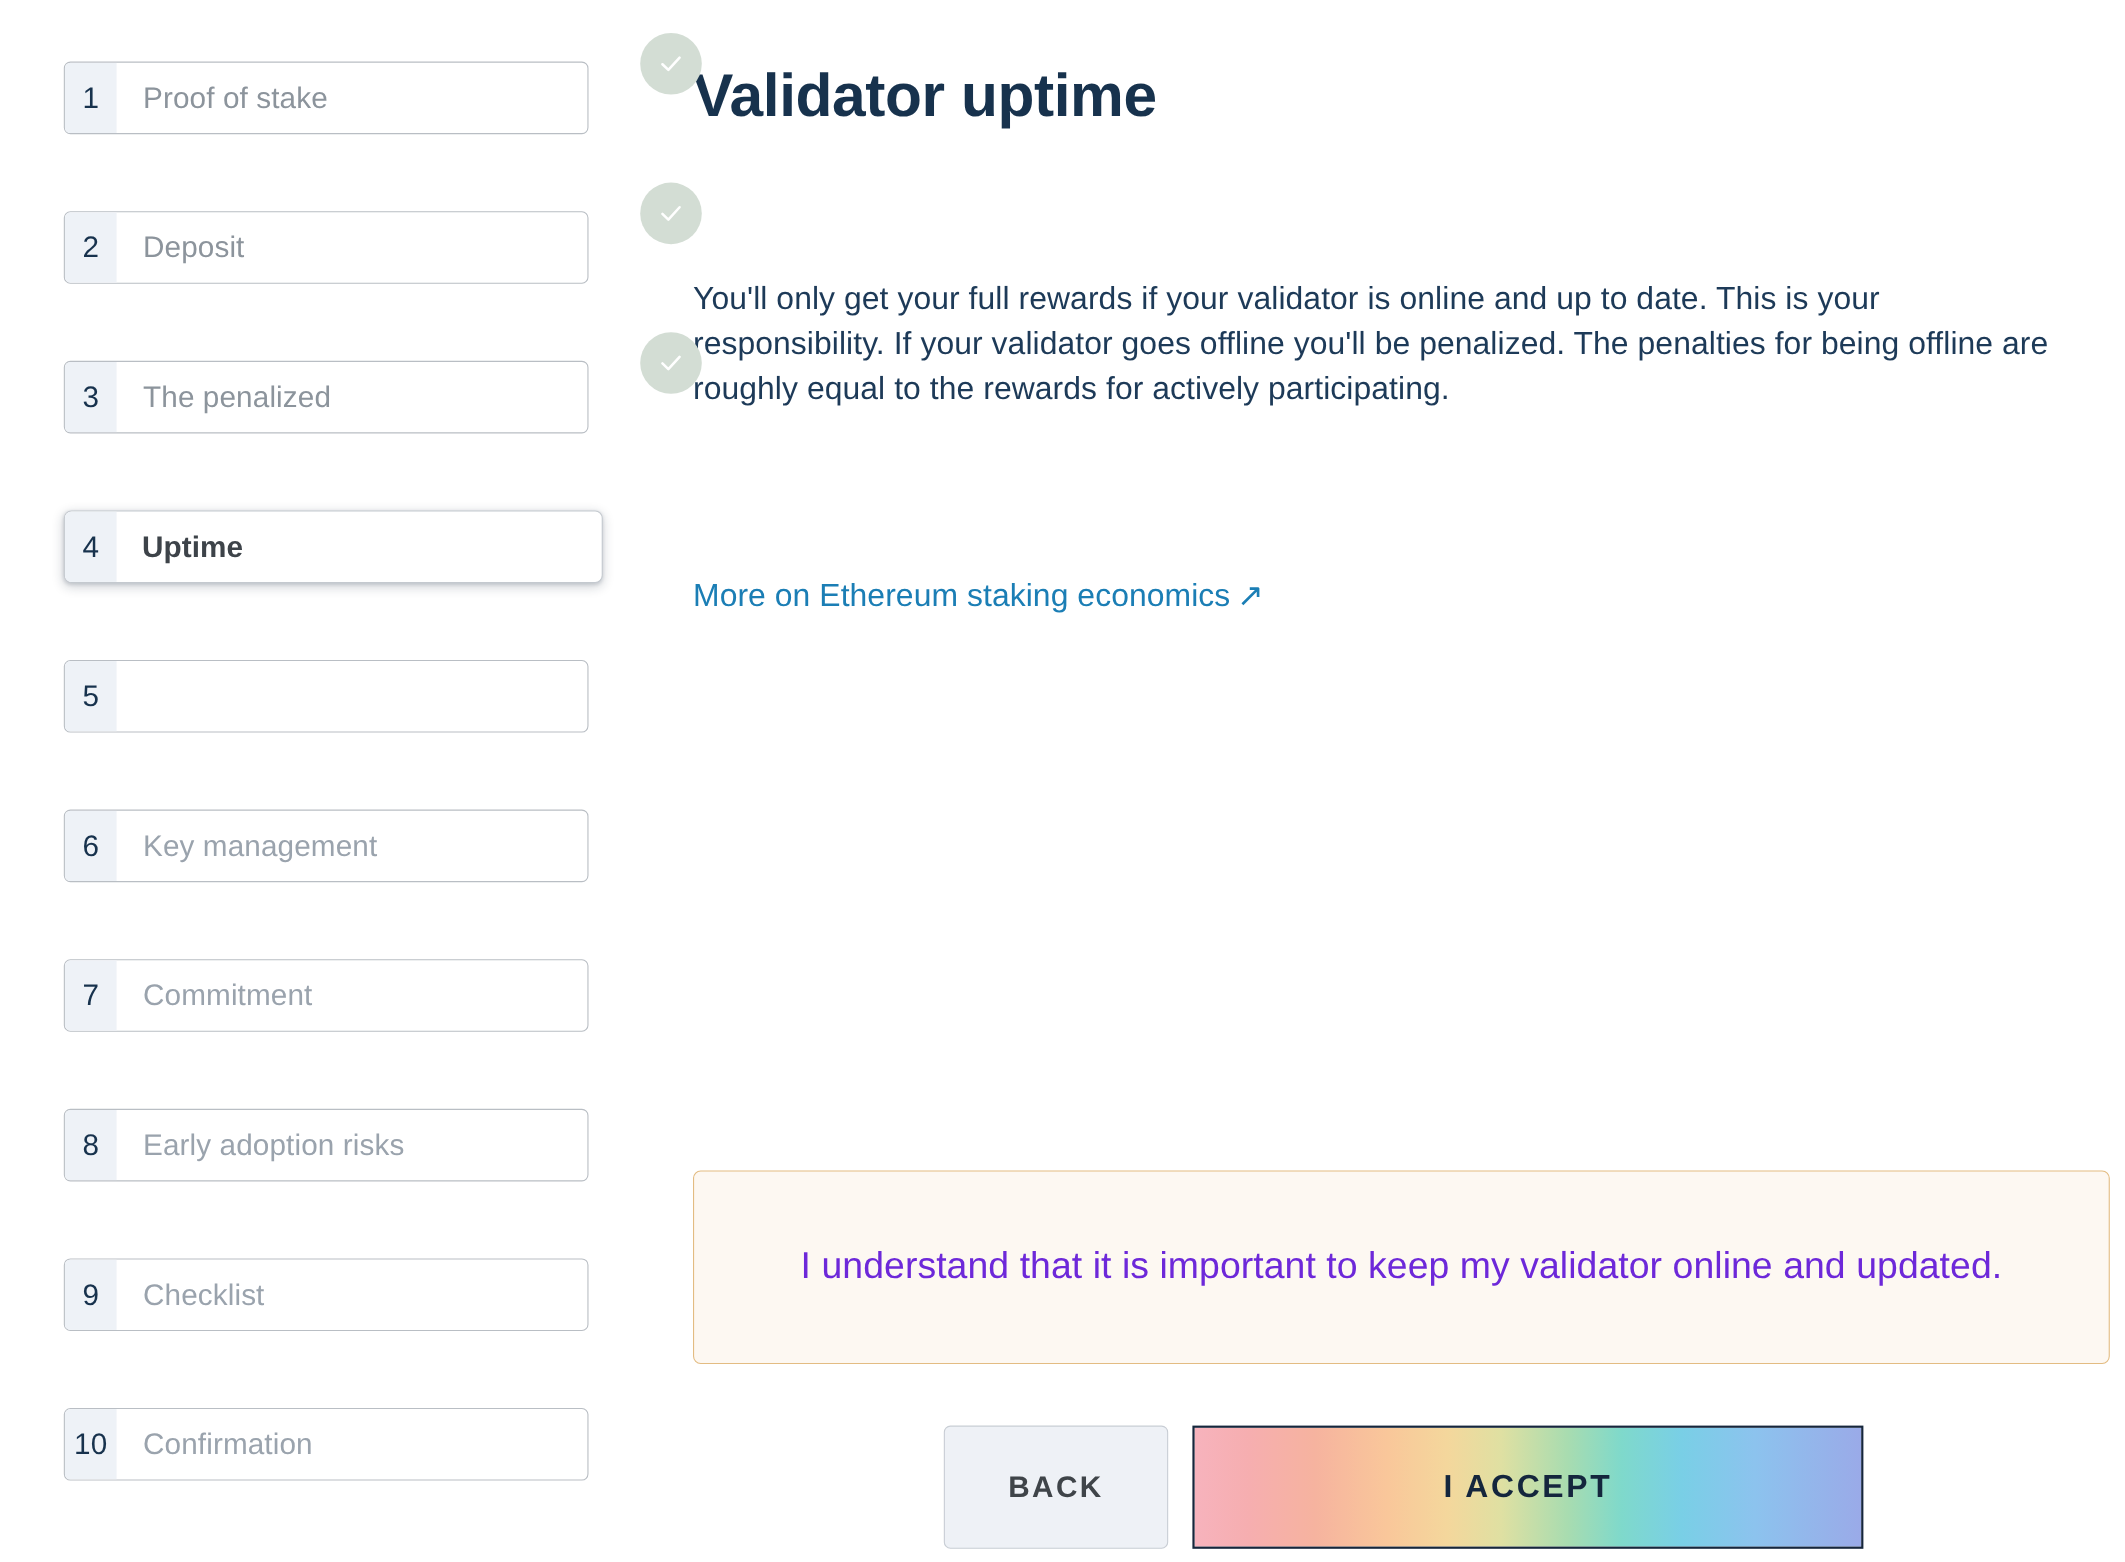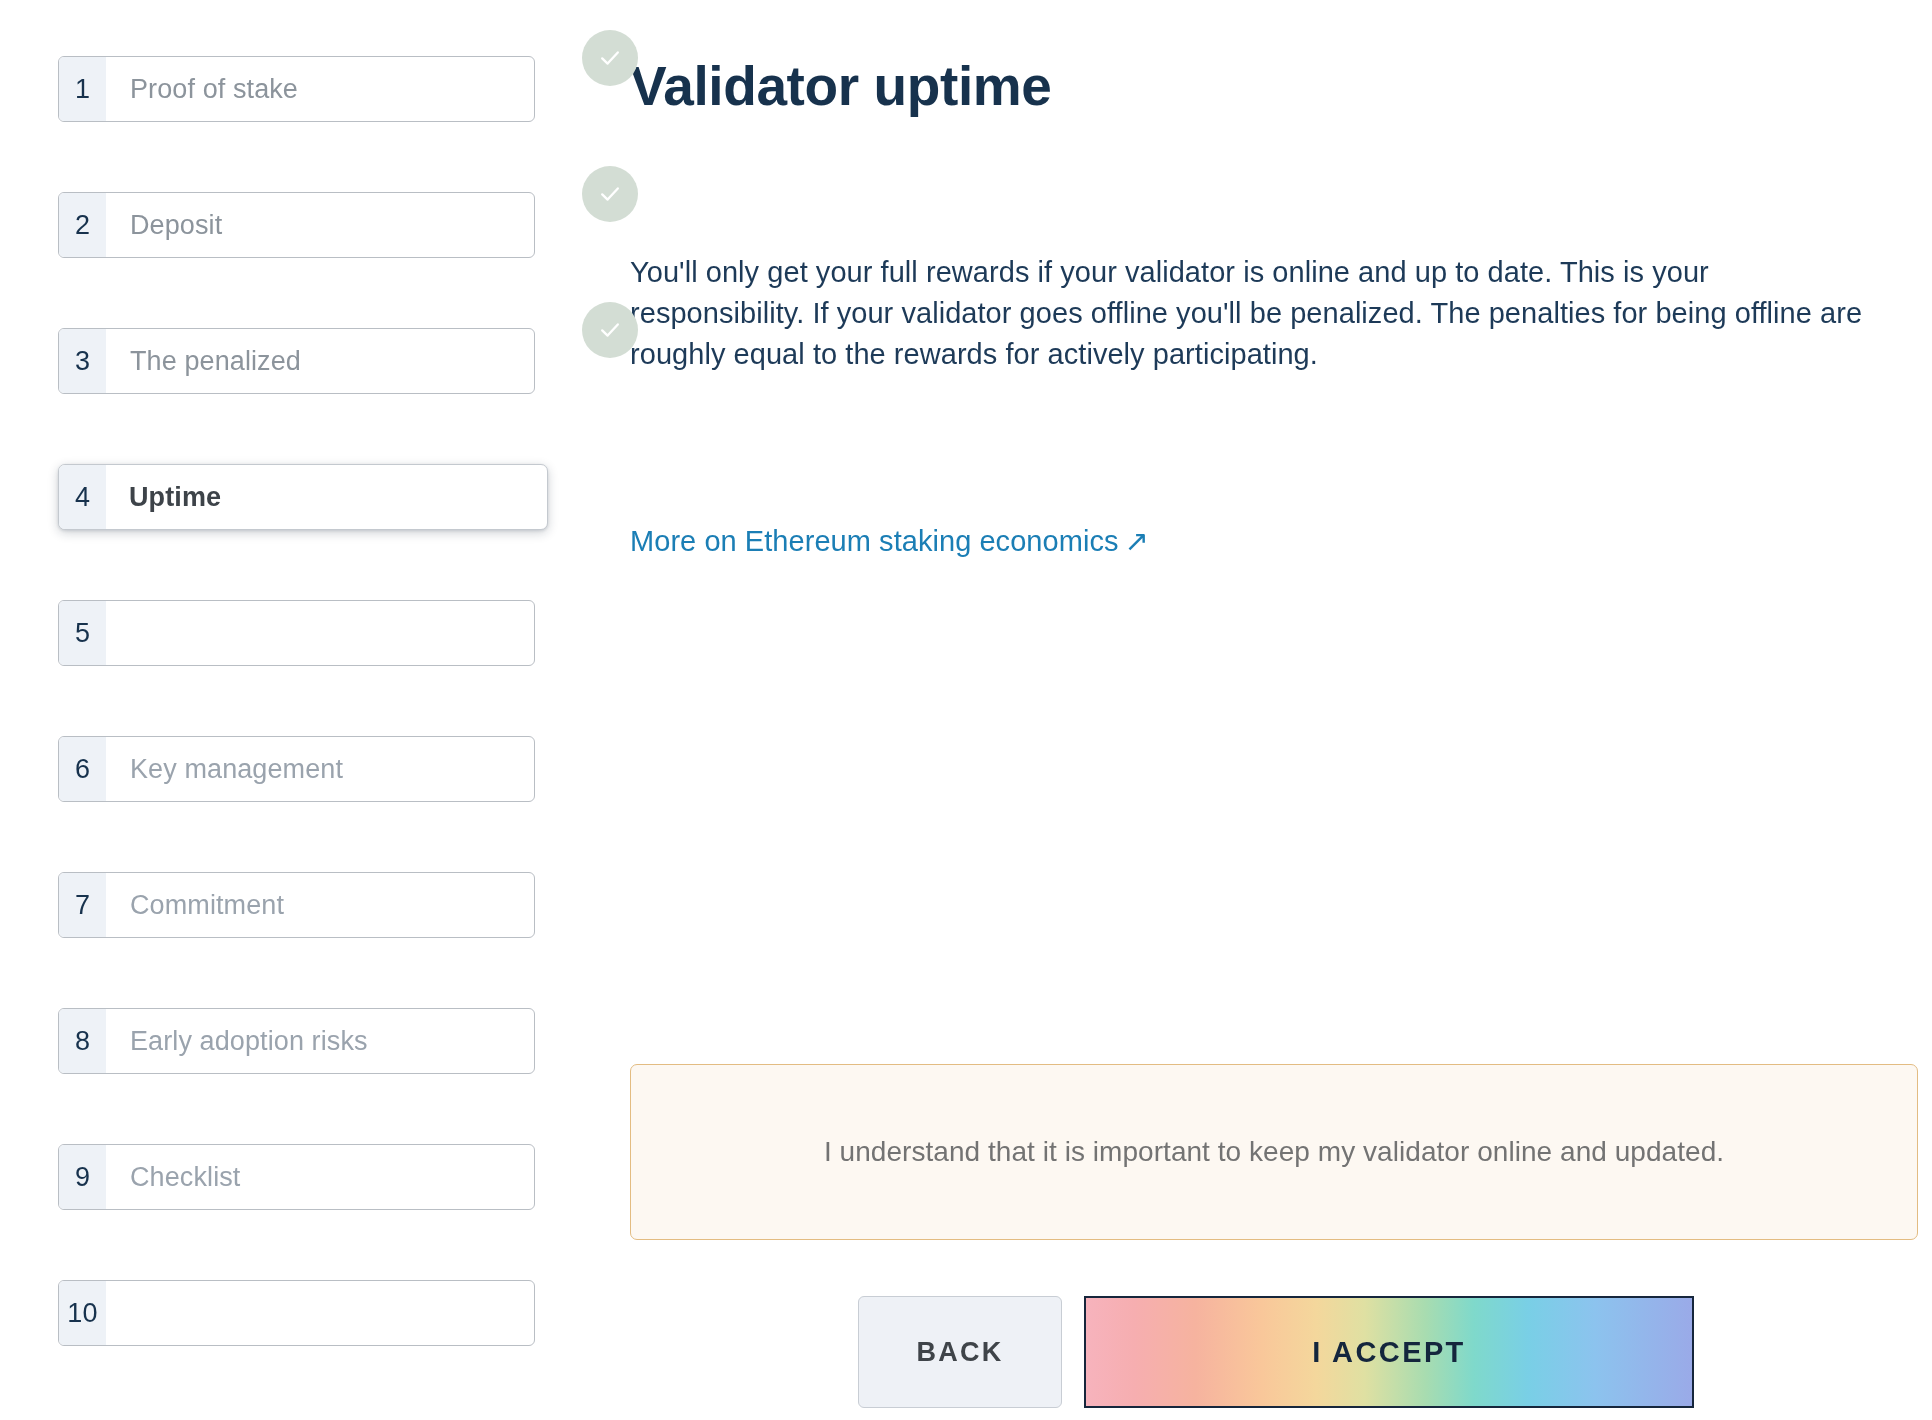--- a/index.html
+++ b/index.html
@@ -168,22 +168,22 @@
     box-sizing: border-box;
     background: #fdf8f2;
     border: 1.6px solid #e3bc82;
     border-radius: 7px;
     display: flex;
     align-items: center;
     justify-content: center;
     padding: 0 40px;
   }
   .accept-text {
-    font-size: 28px;
-    color: #737373;
+    font-size: 34px;
+    color: #6d28d9;
     text-align: right;
     letter-spacing: 0.05px;
     line-height: 1.35;
   }
 
   
   .btn-row {
     position: absolute;
     top: 1240px;
     left: 228px;
@@ -309,20 +309,21 @@
       </div>
       <div class="step upcoming">
         <div class="step-box">
           <div class="step-num">9</div>
           <div class="step-label">Checklist</div>
         </div>
       </div>
       <div class="step upcoming">
         <div class="step-box">
           <div class="step-num">10</div>
+          <div class="step-label">Confirmation</div>
         </div>
       </div>
     </nav>
 
   <main class="content">
 
     <h1 class="page-title">Validator uptime</h1>
 
     <p class="body-copy">You'll only get your full rewards if your validator is online and up to date. This is your responsibility. If your validator goes offline you'll be penalized. The penalties for being offline are roughly equal to the rewards for actively participating.</p>
 

